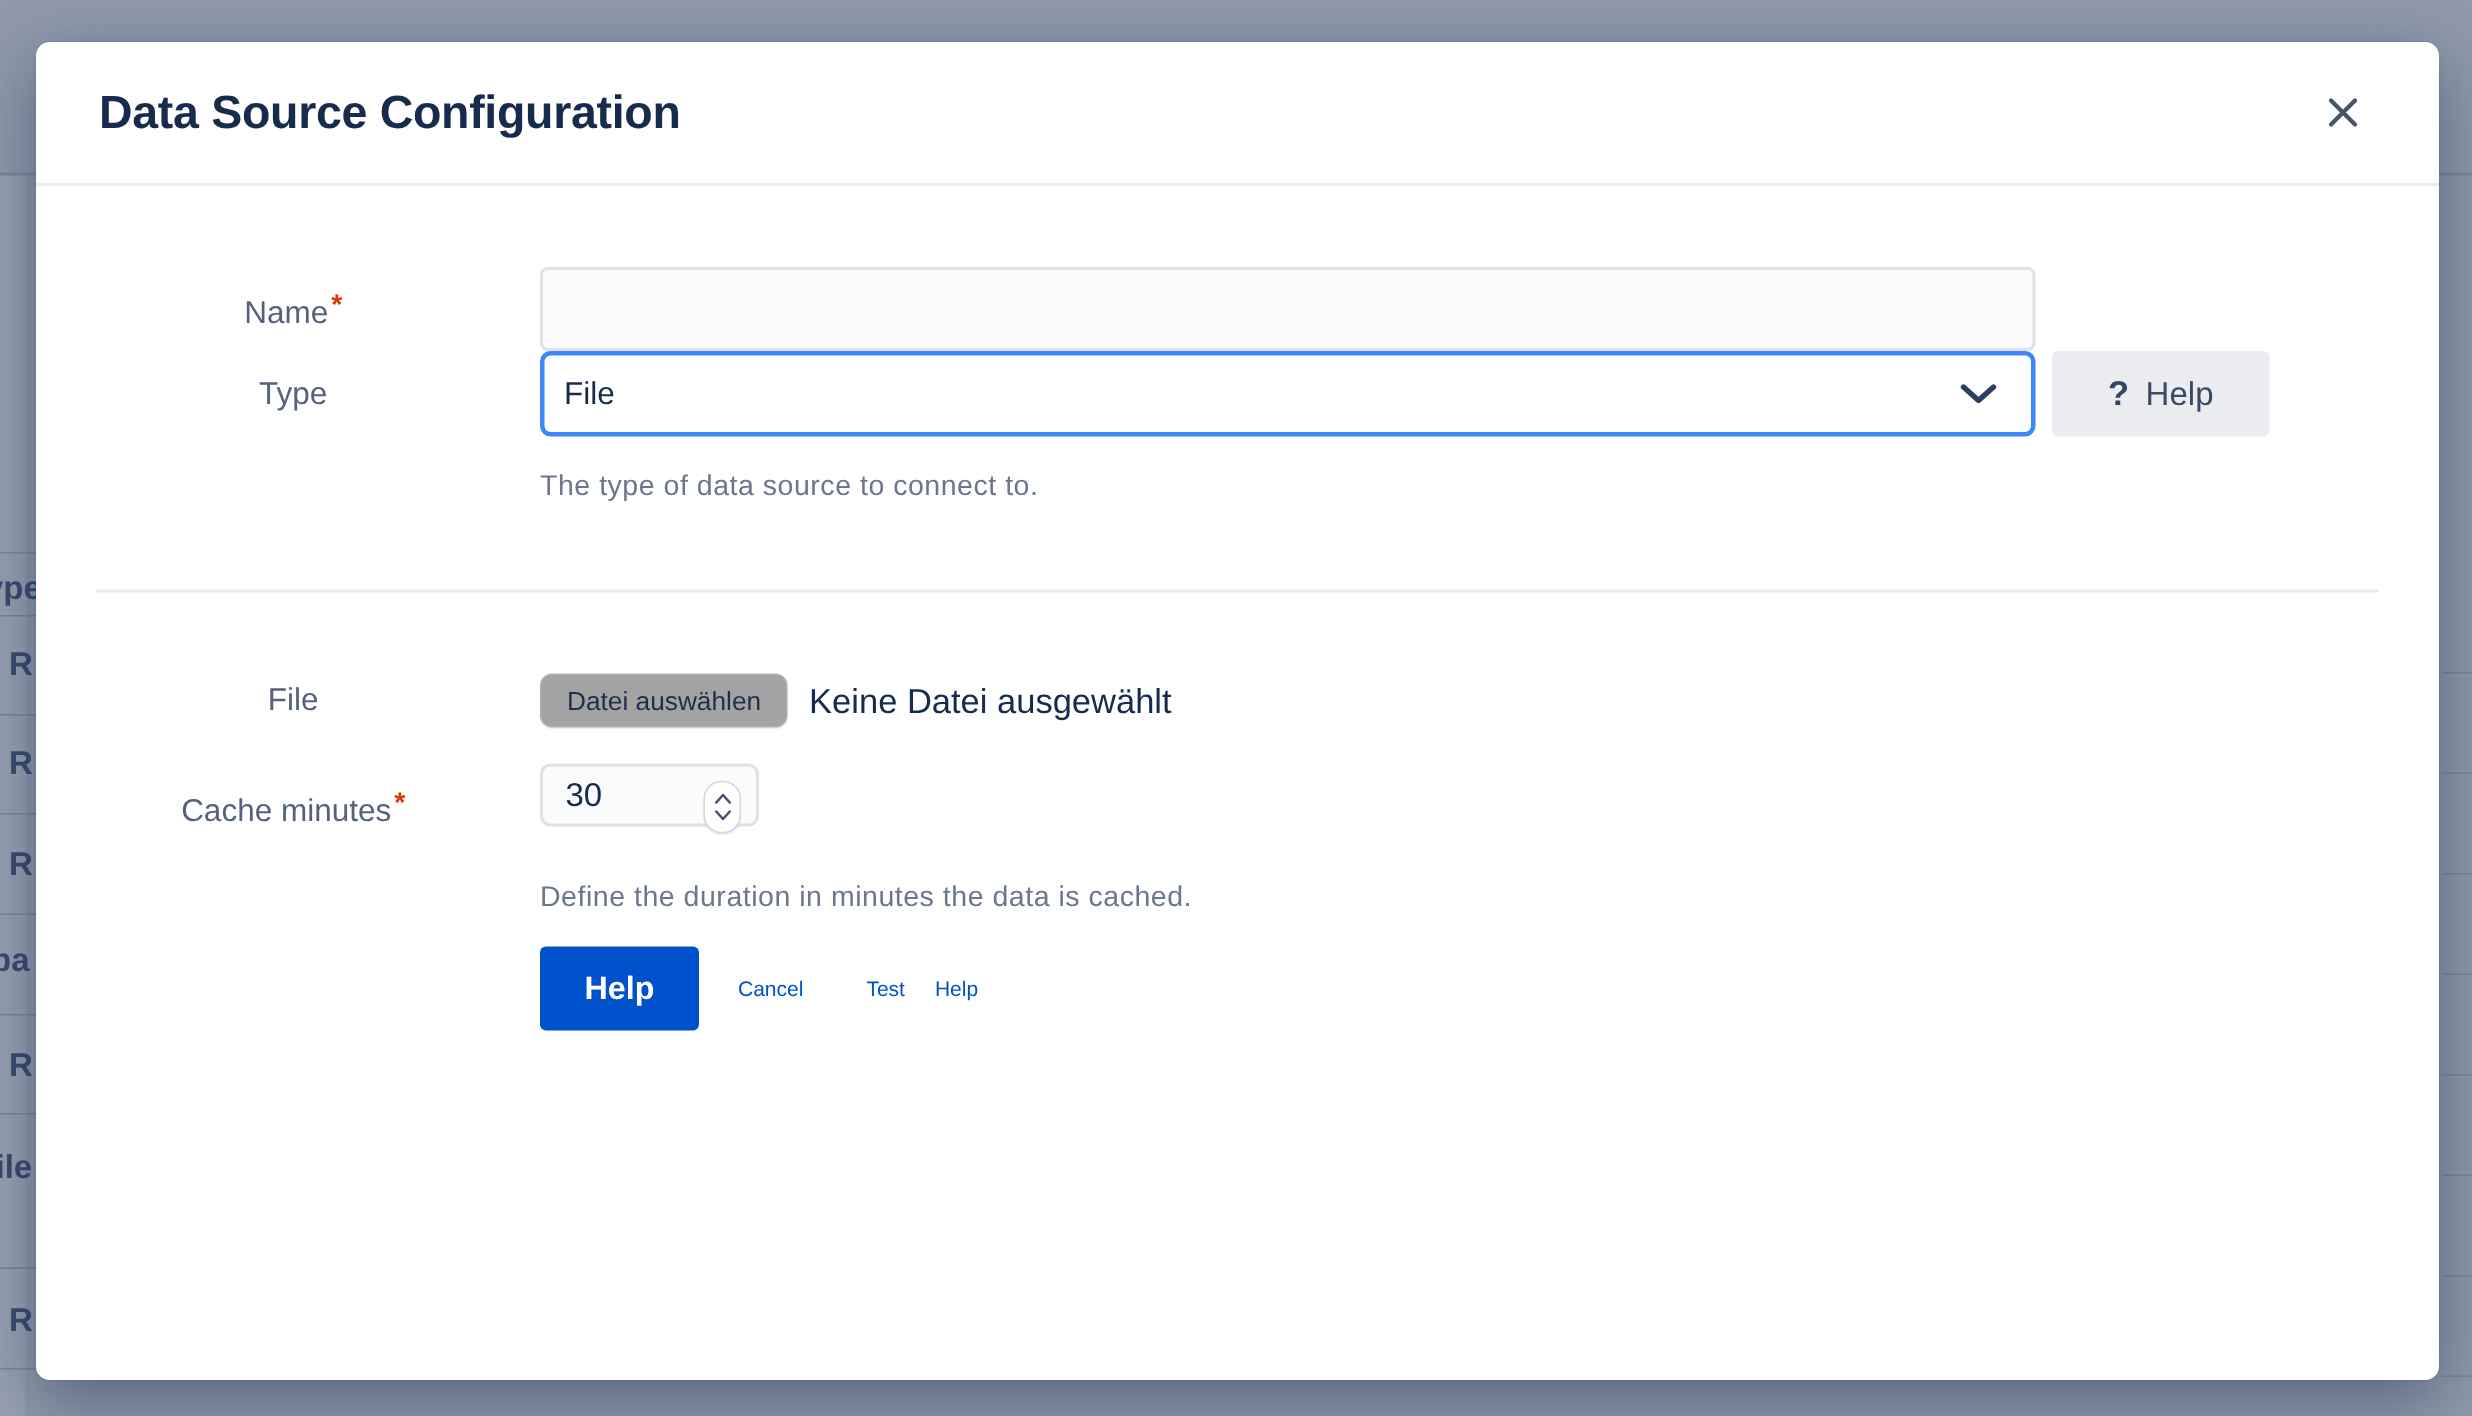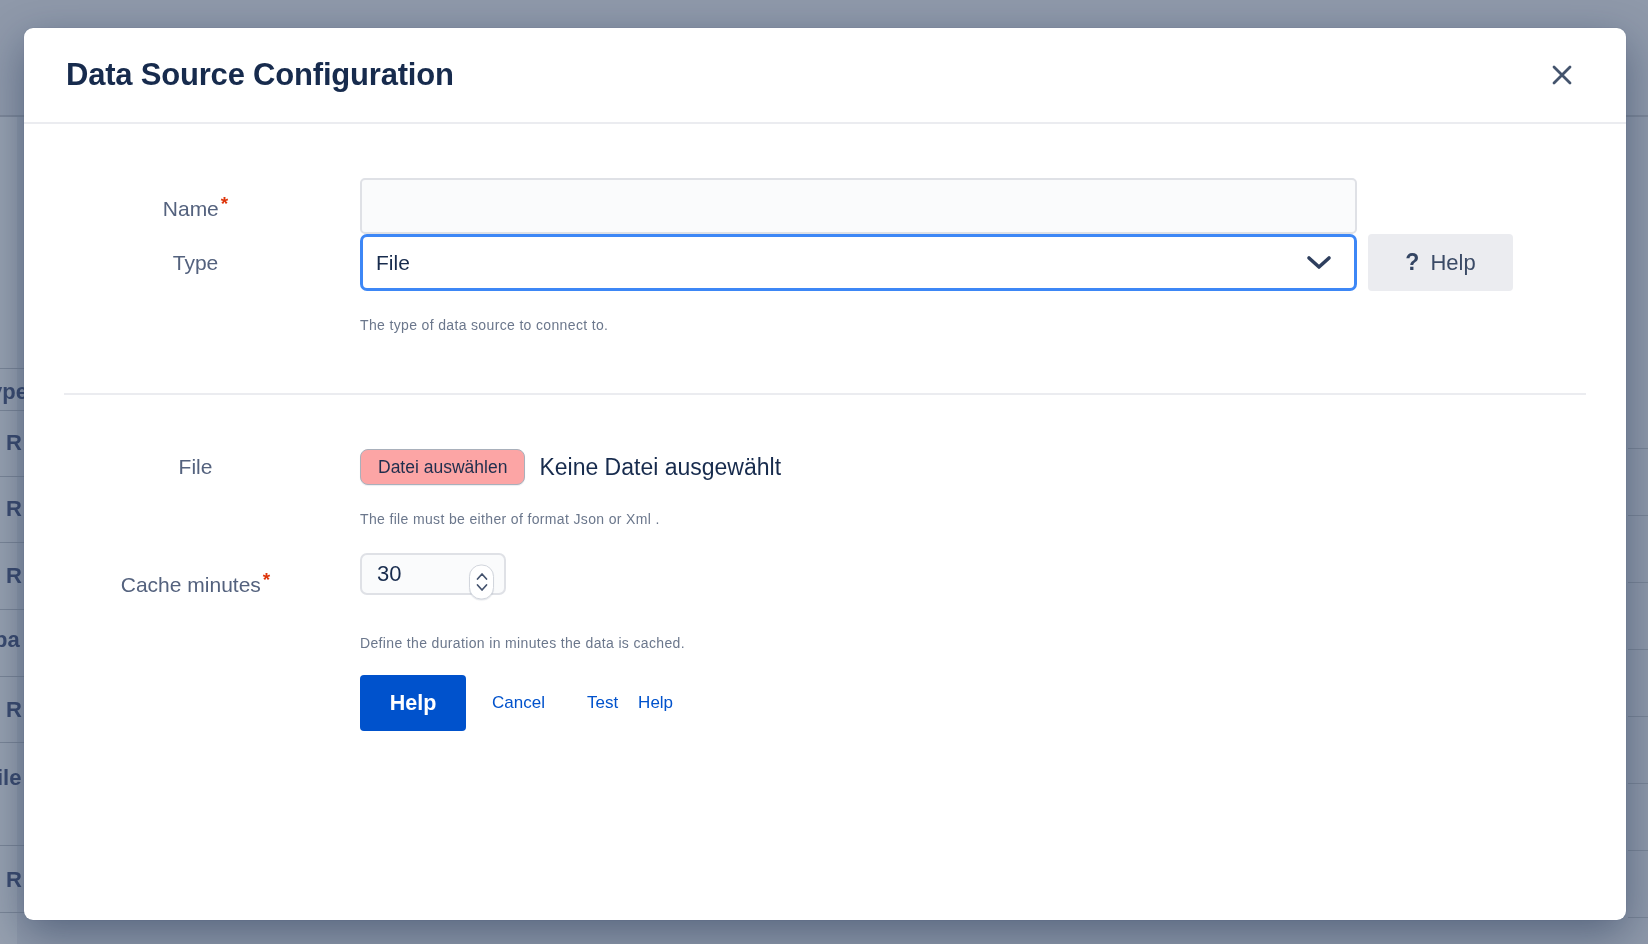--- a/index.html
+++ b/index.html
@@ -72,28 +72,28 @@
   .select-chevron { position:absolute; right:22px; top:50%; transform:translateY(-50%); display:flex; }
   .help-btn {
     margin-left:11px; height:57px; width:145px; background:#EBECF0;
     border:none; border-radius:4px; cursor:pointer;
     display:flex; align-items:center; justify-content:center; gap:11px;
   }
   .help-btn .qmark { font-size:23px; font-weight:700; color:#344563; }
   .help-btn .help-label { font-size:22px; font-weight:400; color:#3A4A66; }
 
   .helper-row { margin-top:24px; }
-  .helper-text { font-size:14px; color:#6B778C; letter-spacing:0.35px; line-height:20px; }
+  .helper-text { font-size:19px; color:#6B778C; letter-spacing:0.35px; line-height:20px; }
 
   .section-divider { margin-top:58px; border:none; border-top:2px solid #EBECF0; }
 
   .row-file { margin-top:54px; }
   .file-cell { display:flex; align-items:center; }
   .file-btn {
-    height:36px; padding:4px 17px; background:#fca5a5;
+    height:36px; padding:4px 17px; background:#a3a3a3;
     border:1px solid #A9B0BB; border-radius:8px; cursor:pointer;
     font-family:"Liberation Sans", sans-serif; font-size:17.5px; color:#1F2E4D;
     box-shadow:0 1px 1px rgba(9,30,66,0.08);
     display:flex; align-items:center;
   }
   .file-status { margin-left:14px; font-size:23px; color:#172B4D; }
 
   .row-cache { margin-top:24px; }
   .number-input-wrap { position:relative; width:146px; height:58px; }
   .number-input {
@@ -115,21 +115,21 @@
 
   .row-actions { margin-top:22px; }
   .actions-cell { display:flex; align-items:center; }
   .save-btn {
     width:106px; height:56px; background:#0052CC; color:#FFFFFF;
     border:none; border-radius:4px; cursor:pointer;
     font-family:"Liberation Sans", sans-serif; font-size:21.5px; font-weight:600;
   }
   .link-btn {
     background:transparent; border:none; cursor:pointer;
-    font-family:"Liberation Sans", sans-serif; font-size:17px; color:#0052CC; font-weight:400;
+    font-family:"Liberation Sans", sans-serif; font-size:14px; color:#0052CC; font-weight:400;
   }
   .link-cancel { margin-left:26px; }
   .link-test { margin-left:42px; }
   .link-help { margin-left:20px; }
 </style>
 </head>
 <body>
 
 <div>
   <div class="bg-top-rule"></div>
@@ -212,24 +212,20 @@
     <hr class="section-divider">
 
     <div class="frow row-file">
       <div class="flabel"><span>File</span></div>
       <div class="file-cell">
         <button class="file-btn">Datei auswählen</button>
         <span class="file-status">Keine Datei ausgewählt</span>
       </div>
     </div>
 
-    <div class="frow helper-row">
-      <div></div>
-      <div class="helper-text">The file must be either of format Json or Xml .</div>
-    </div>
 
     <div class="frow row-cache">
       <div class="flabel"><span>Cache minutes</span><span class="req">*</span></div>
       <div>
         <div class="number-input-wrap">
           <input class="number-input" type="text" value="30" style="">
           <div class="spinner">
             <button class="spin-btn" aria-label="Increment">
               <span style="display:flex;">
                 <svg width="12" height="8" viewBox="0 0 12 8">

